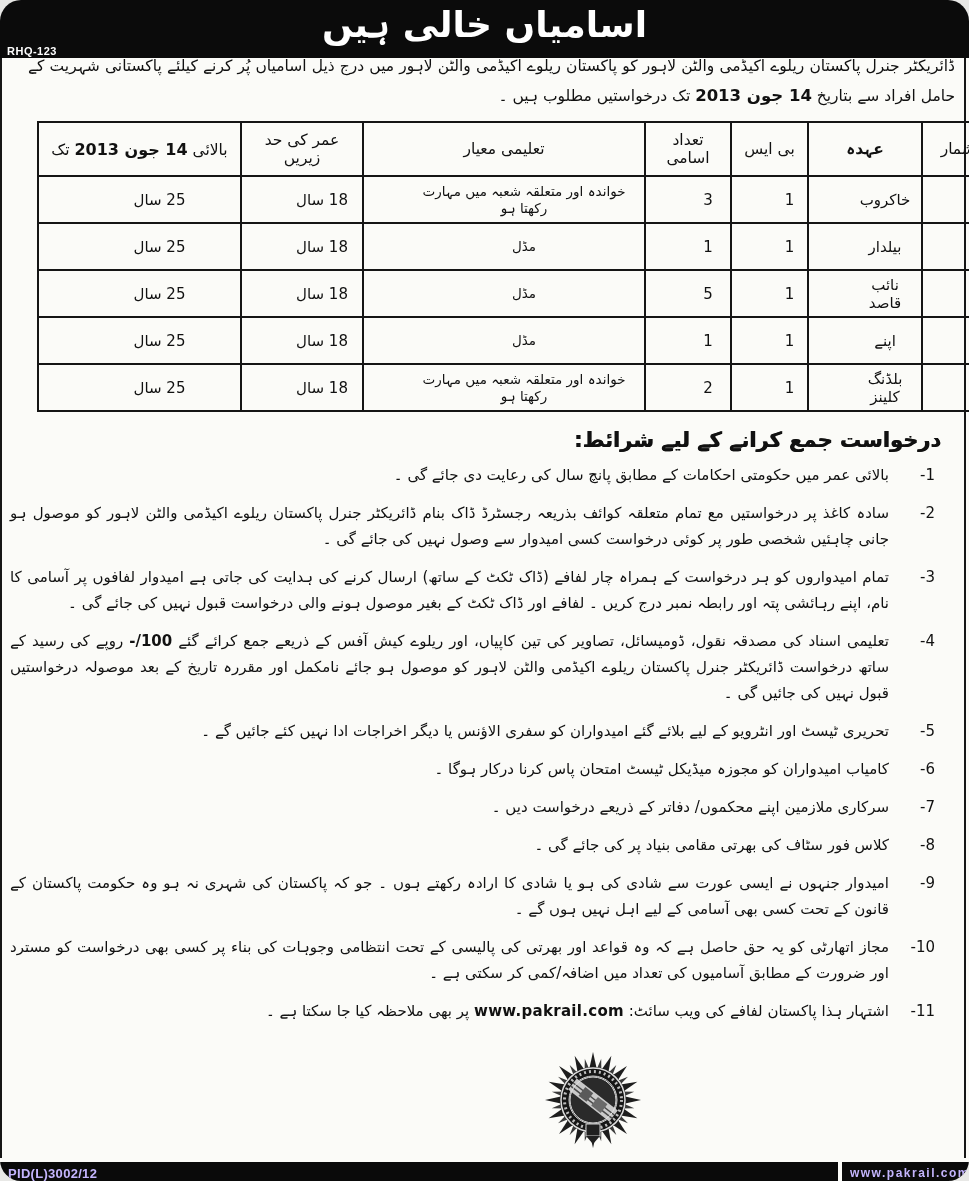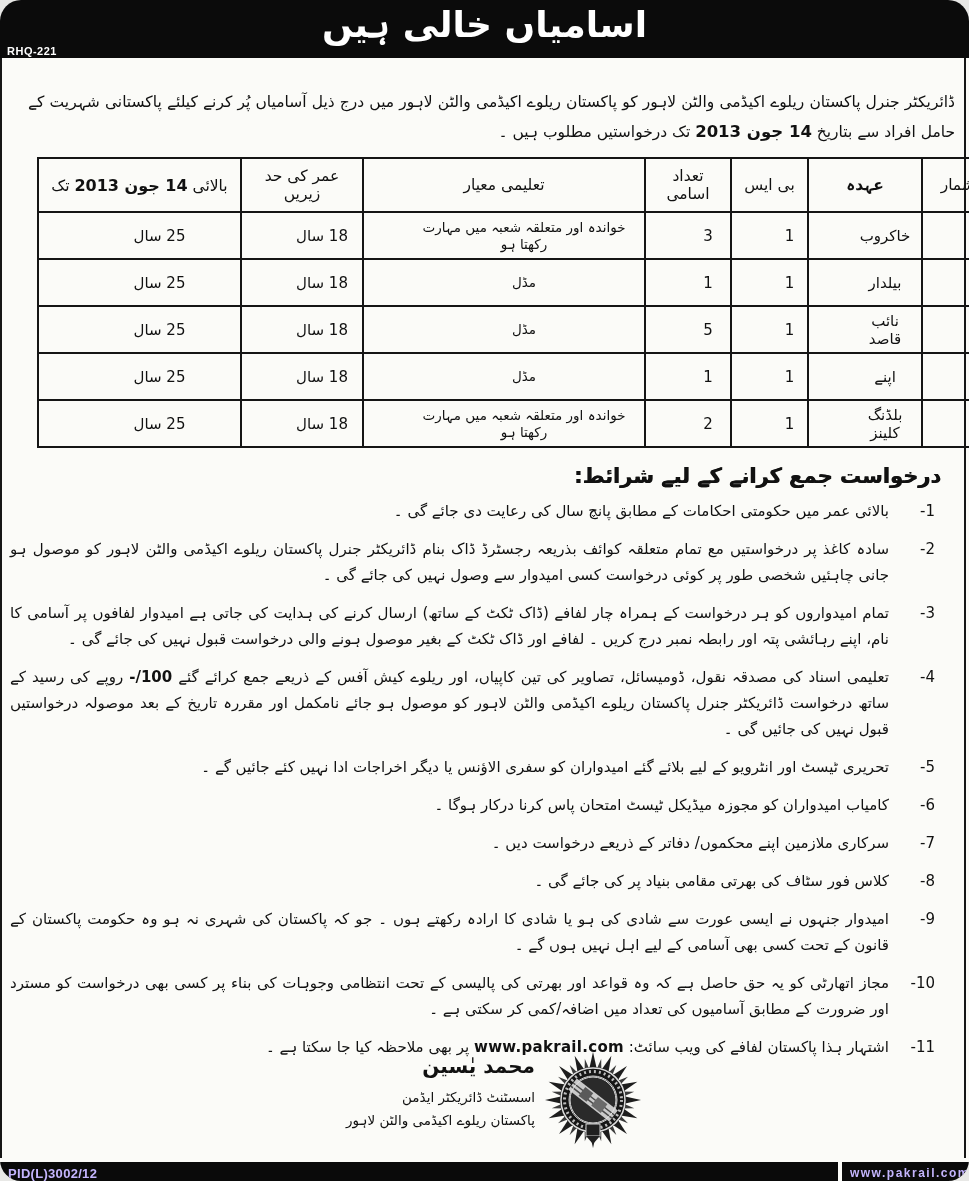--- a/index.html
+++ b/index.html
@@ -85,27 +85,27 @@
     font-size:12px;font-weight:bold;letter-spacing:1.5px;
   }
 </style>
 </head>
 <body>
 
 <div class="page">
 
   <div class="topbar">
     <span class="title">اسامیاں خالی ہیں</span>
-    <span class="rhq">RHQ-221</span>
+    <span class="rhq">RHQ-123</span>
   </div>
 
   <div class="rule left"></div>
   <div class="rule right"></div>
 
-  <p class="intro" style="margin-top:76px;padding-left:28px;"><span>ڈائریکٹر جنرل پاکستان ریلوے اکیڈمی والٹن لاہور کو پاکستان ریلوے اکیڈمی والٹن لاہور میں درج ذیل آسامیاں پُر کرنے کیلئے پاکستانی شہریت کے حامل افراد سے بتاریخ </span><b>14 جون 2013</b><span> تک درخواستیں مطلوب ہیں ۔</span></p>
+  <p class="intro" style="margin-top:40px;padding-left:28px;"><span>ڈائریکٹر جنرل پاکستان ریلوے اکیڈمی والٹن لاہور کو پاکستان ریلوے اکیڈمی والٹن لاہور میں درج ذیل آسامیاں پُر کرنے کیلئے پاکستانی شہریت کے حامل افراد سے بتاریخ </span><b>14 جون 2013</b><span> تک درخواستیں مطلوب ہیں ۔</span></p>
 
   <table class="vac">
     <thead>
         <tr id="thead-row">
           <th style="width: 88px;"><span>نمبرشمار</span></th>
           <th style="width: 104px; font-weight: bold;"><span>عہدہ</span></th>
           <th style="width: 67px;"><span>بی ایس</span></th>
           <th style="width: 76px;"><span>تعداد اسامی</span></th>
           <th style="width: 272px;"><span>تعلیمی معیار</span></th>
           <th style="width: 112px;"><span>عمر کی حد زیریں</span></th>
@@ -203,25 +203,20 @@
         <span class="num">10-</span>
         <div class="txt"><span>مجاز اتھارٹی کو یہ حق حاصل ہے کہ وہ قواعد اور بھرتی کی پالیسی کے تحت انتظامی وجوہات کی بناء پر کسی بھی درخواست کو مسترد اور ضرورت کے مطابق آسامیوں کی تعداد میں اضافہ/کمی کر سکتی ہے ۔</span></div>
       </div>
       <div class="cond-item">
         <span class="num">11-</span>
         <div class="txt"><span>اشتہار ہذا پاکستان لفافے کی ویب سائٹ: </span><b>www.pakrail.com</b><span> پر بھی ملاحظہ کیا جا سکتا ہے ۔</span></div>
       </div>
     </div>
 
   <div class="signature">
-    <div class="sig-text">
-      <div class="sig-name">محمد یٰسین</div>
-      <div class="sig-line">اسسٹنٹ ڈائریکٹر ایڈمن</div>
-      <div class="sig-line">پاکستان ریلوے اکیڈمی والٹن لاہور</div>
-    </div>
     <div class="sig-logo">
       <svg width="100" height="105" viewBox="0 0 100 105">
         <g transform="translate(50,50)">
 
           <g fill="#1d1d1d">
             <g id="rays">
               <polygon points="0,-48 4,-30 -4,-30"></polygon>
             <polygon points="0,-48 4,-30 -4,-30" transform="rotate(22.5)"></polygon>
                 <polygon points="0,-48 4,-30 -4,-30" transform="rotate(45)"></polygon>
                 <polygon points="0,-48 4,-30 -4,-30" transform="rotate(67.5)"></polygon>

